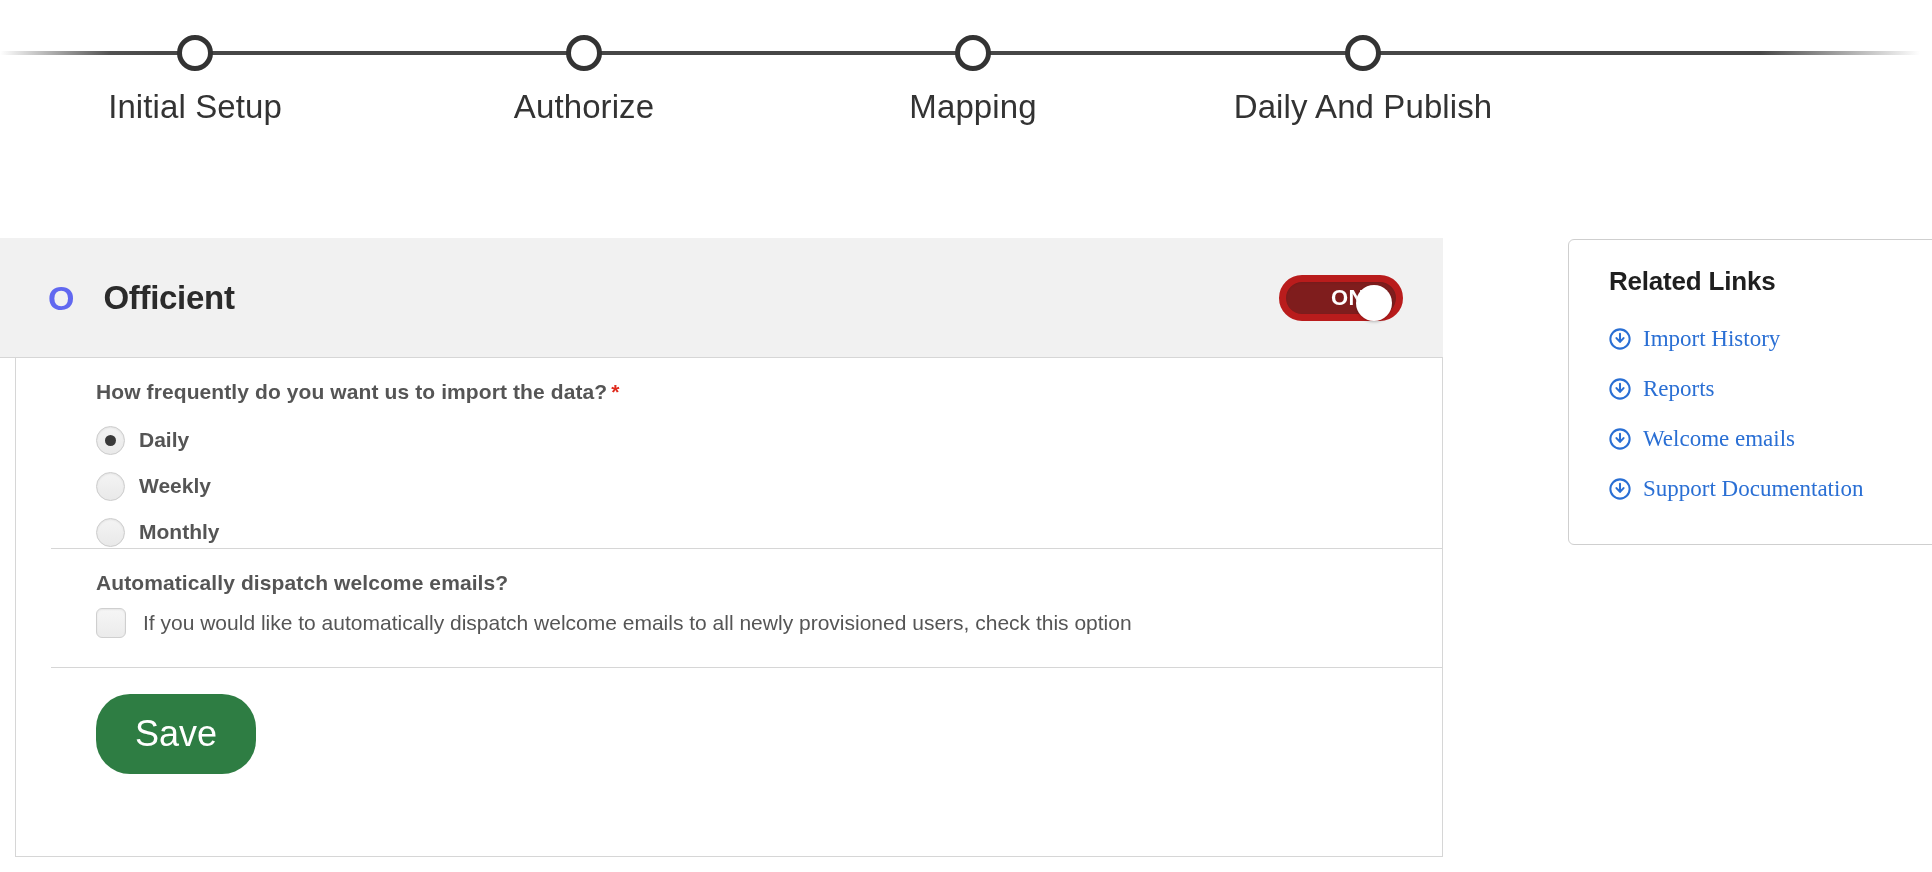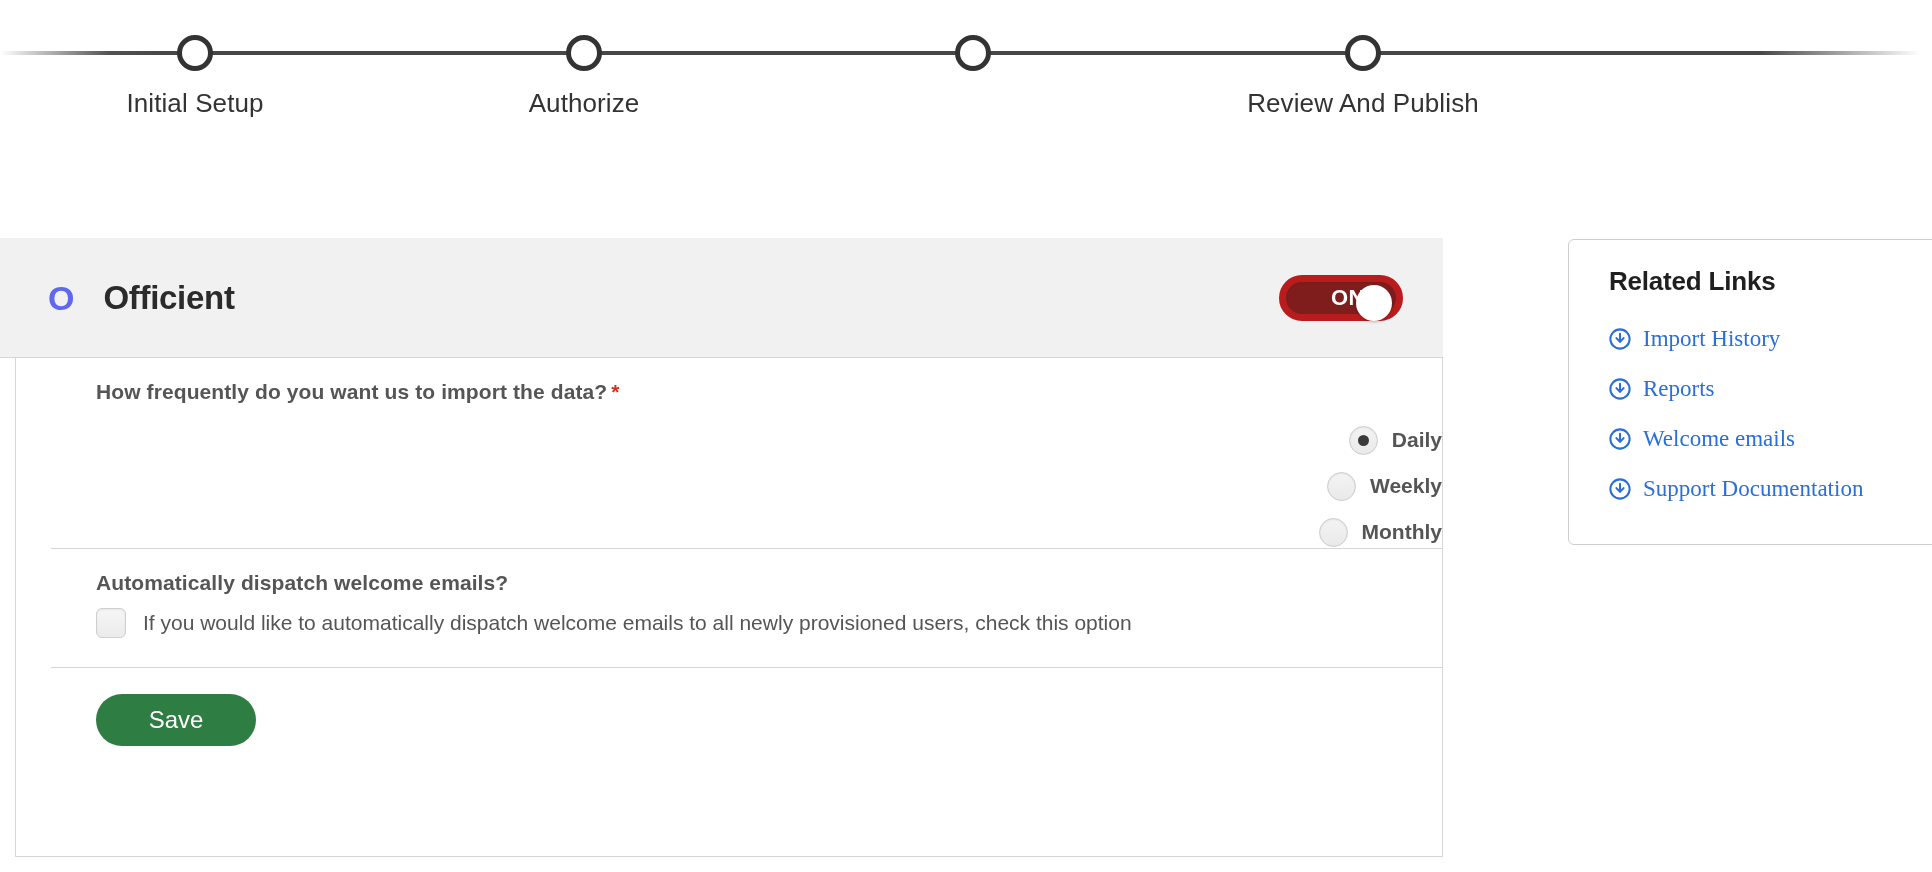--- a/index.html
+++ b/index.html
@@ -50,21 +50,21 @@
     border-radius: 50%;
     border: 5px solid #333333;
     background: #ffffff;
     margin: 35px auto 0;
     box-sizing: border-box;
     position: relative;
     z-index: 2;
   }
   .step-label {
     margin-top: 17px;
-    font-size: 26px;
+    font-size: 33px;
     color: #333333;
     font-weight: 400;
     letter-spacing: 0.1px;
   }
 
   
   .main-card {
     position: absolute;
     left: 0;
     top: 238px;
@@ -163,21 +163,20 @@
     letter-spacing: 0.1px;
   }
   .req { color: #e02b1d; font-weight: 700; margin-left: 4px; }
 
   .radio-row {
     display: flex;
     align-items: center;
     height: 46px;
     margin-bottom: 0px;
     cursor: pointer;
-    justify-content: flex-end;
   }
   .radio {
     width: 27px;
     height: 27px;
     border-radius: 50%;
     background: linear-gradient(#f4f4f4, #e9e9e9);
     border: 1px solid #cccccc;
     box-shadow: inset 0 1px 2px rgba(0,0,0,0.07);
     margin-right: 14px;
     position: relative;
@@ -219,28 +218,28 @@
     font-size: 21px;
     font-weight: 400;
     color: #555555;
   }
 
   .save-btn {
     display: inline-flex;
     align-items: center;
     justify-content: center;
     min-width: 160px;
-    height: 52px;
+    height: 80px;
     padding: 0 30px;
     border: none;
     border-radius: 34px;
     background: #2e7d43;
     color: #ffffff;
     font-family: "Liberation Sans", sans-serif;
-    font-size: 24px;
+    font-size: 36px;
     font-weight: 400;
     cursor: pointer;
   }
 
   
   .related-card {
     position: absolute;
     left: 1568px;
     top: 239px;
     width: 420px;
@@ -283,24 +282,25 @@
   <div class="step" style="left:195px">
     <div class="step-dot"></div>
     <div class="step-label">Initial Setup</div>
   </div>
   <div class="step" style="left:584px">
     <div class="step-dot"></div>
     <div class="step-label">Authorize</div>
   </div>
   <div class="step" style="left:973px">
     <div class="step-dot"></div>
+    <div class="step-label">Mapping</div>
   </div>
   <div class="step" style="left:1363px">
     <div class="step-dot"></div>
-    <div class="step-label">Review And Publish</div>
+    <div class="step-label">Daily And Publish</div>
   </div>
 </div>
 
 <div class="main-card">
 
   <div class="card-header">
     <div class="brand">
       <span class="brand-logo">O</span>
       <span class="brand-name">Officient</span>
     </div>

